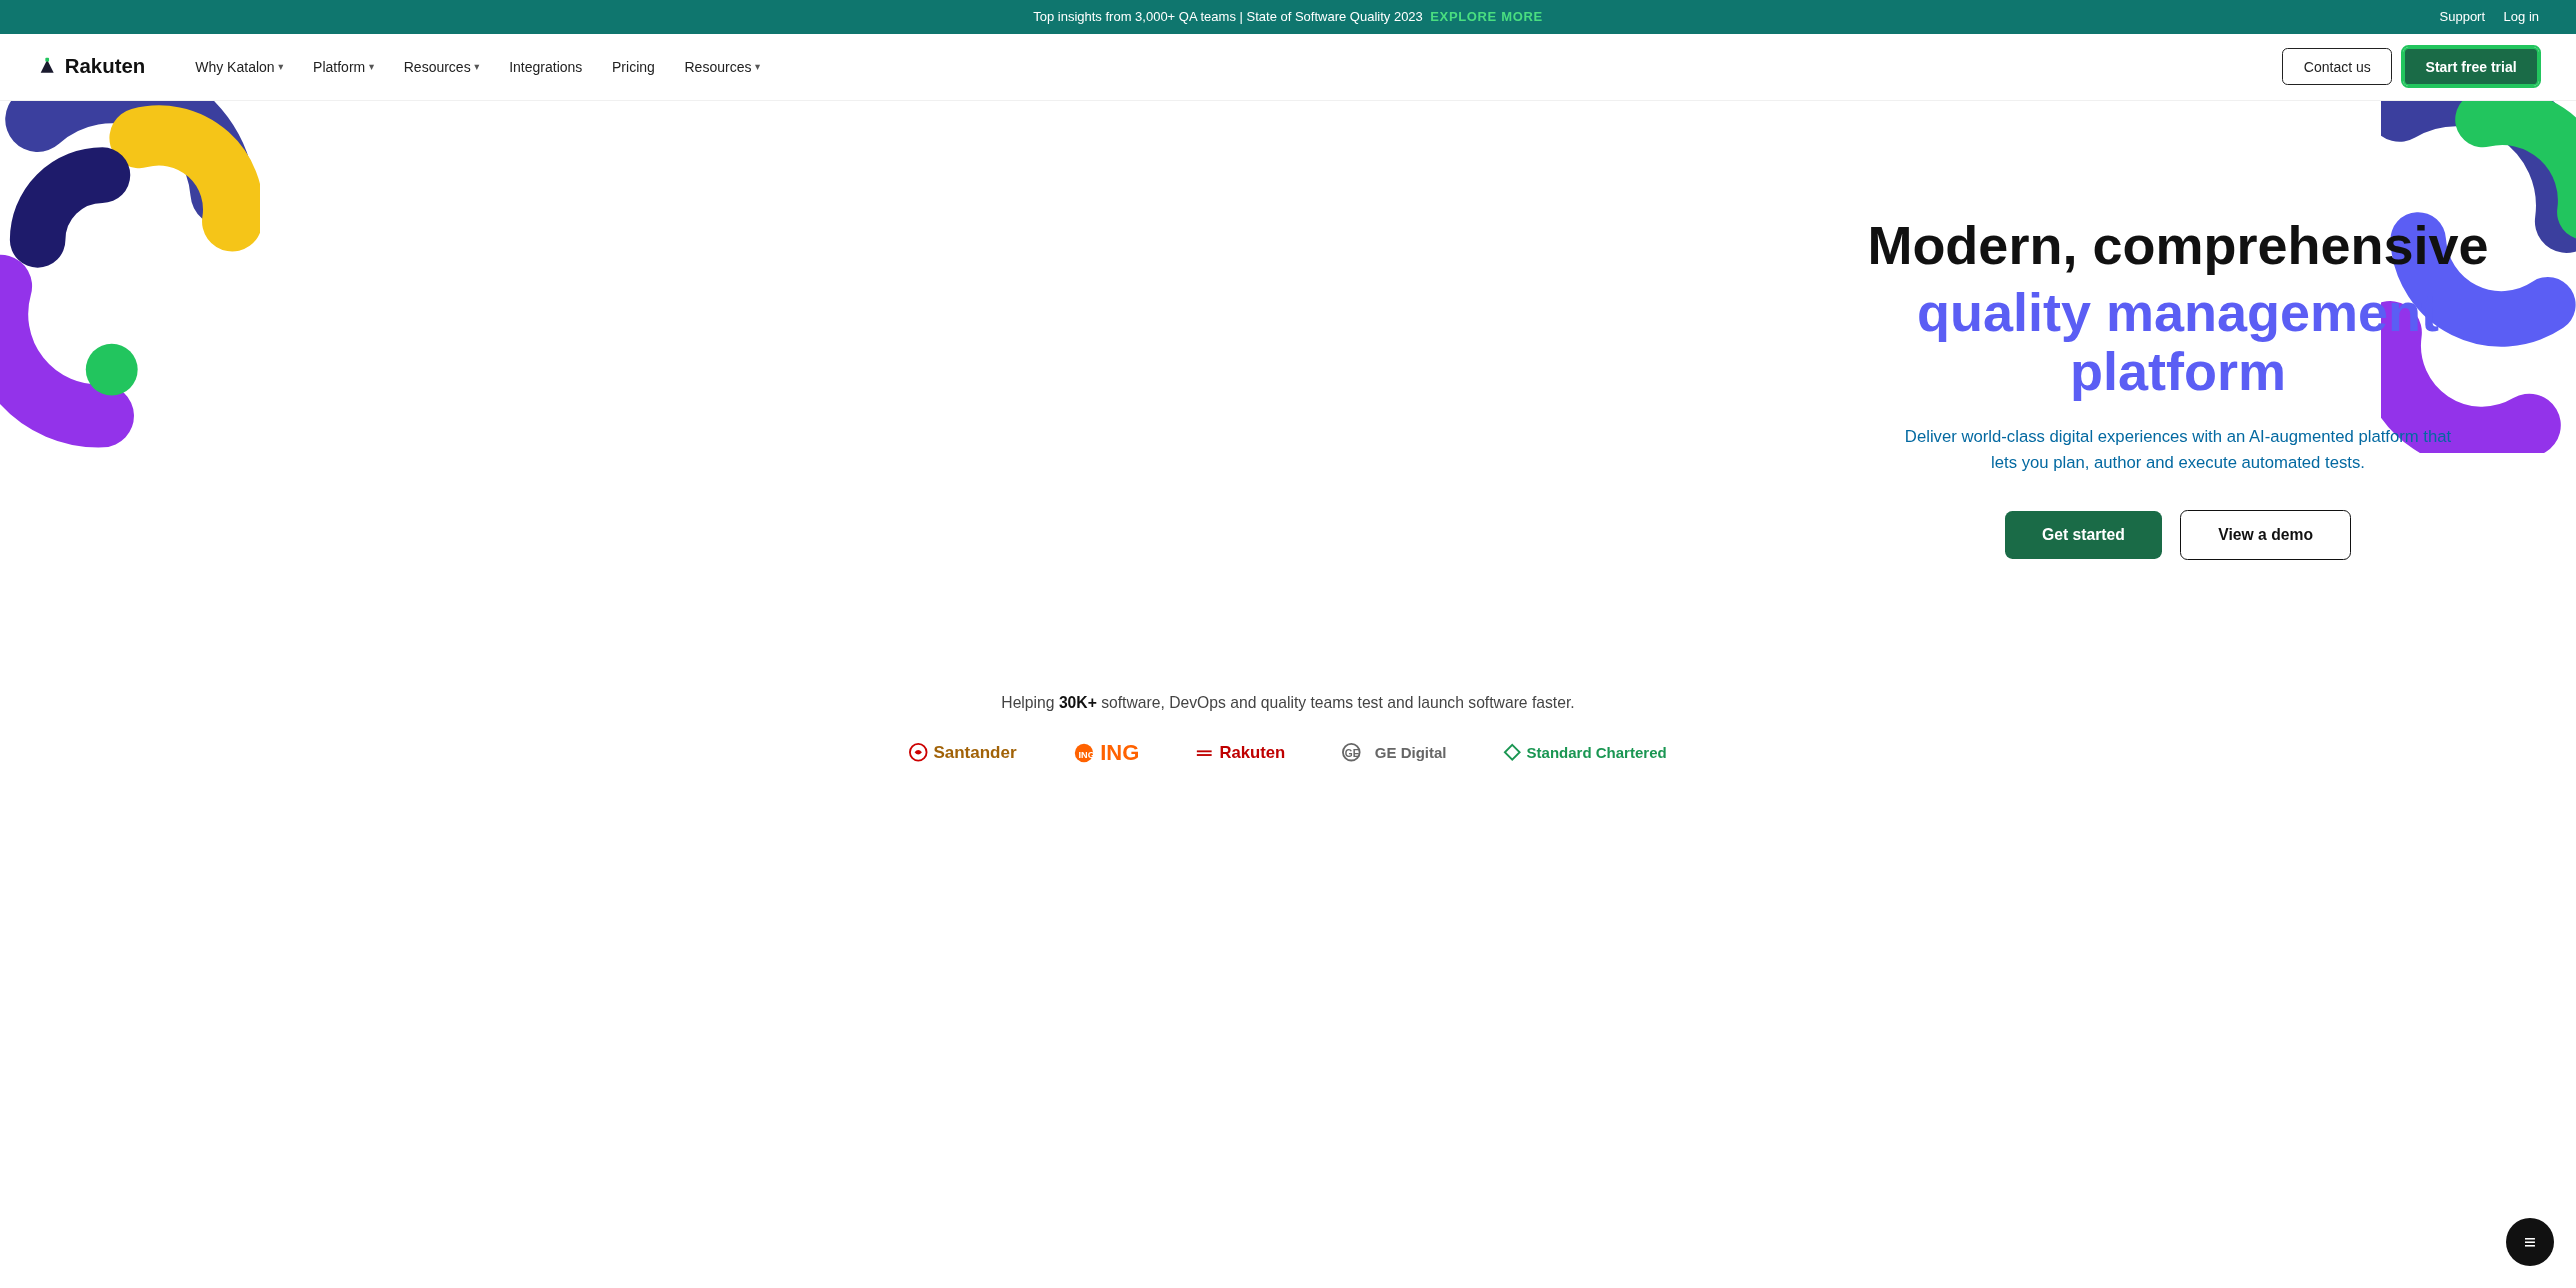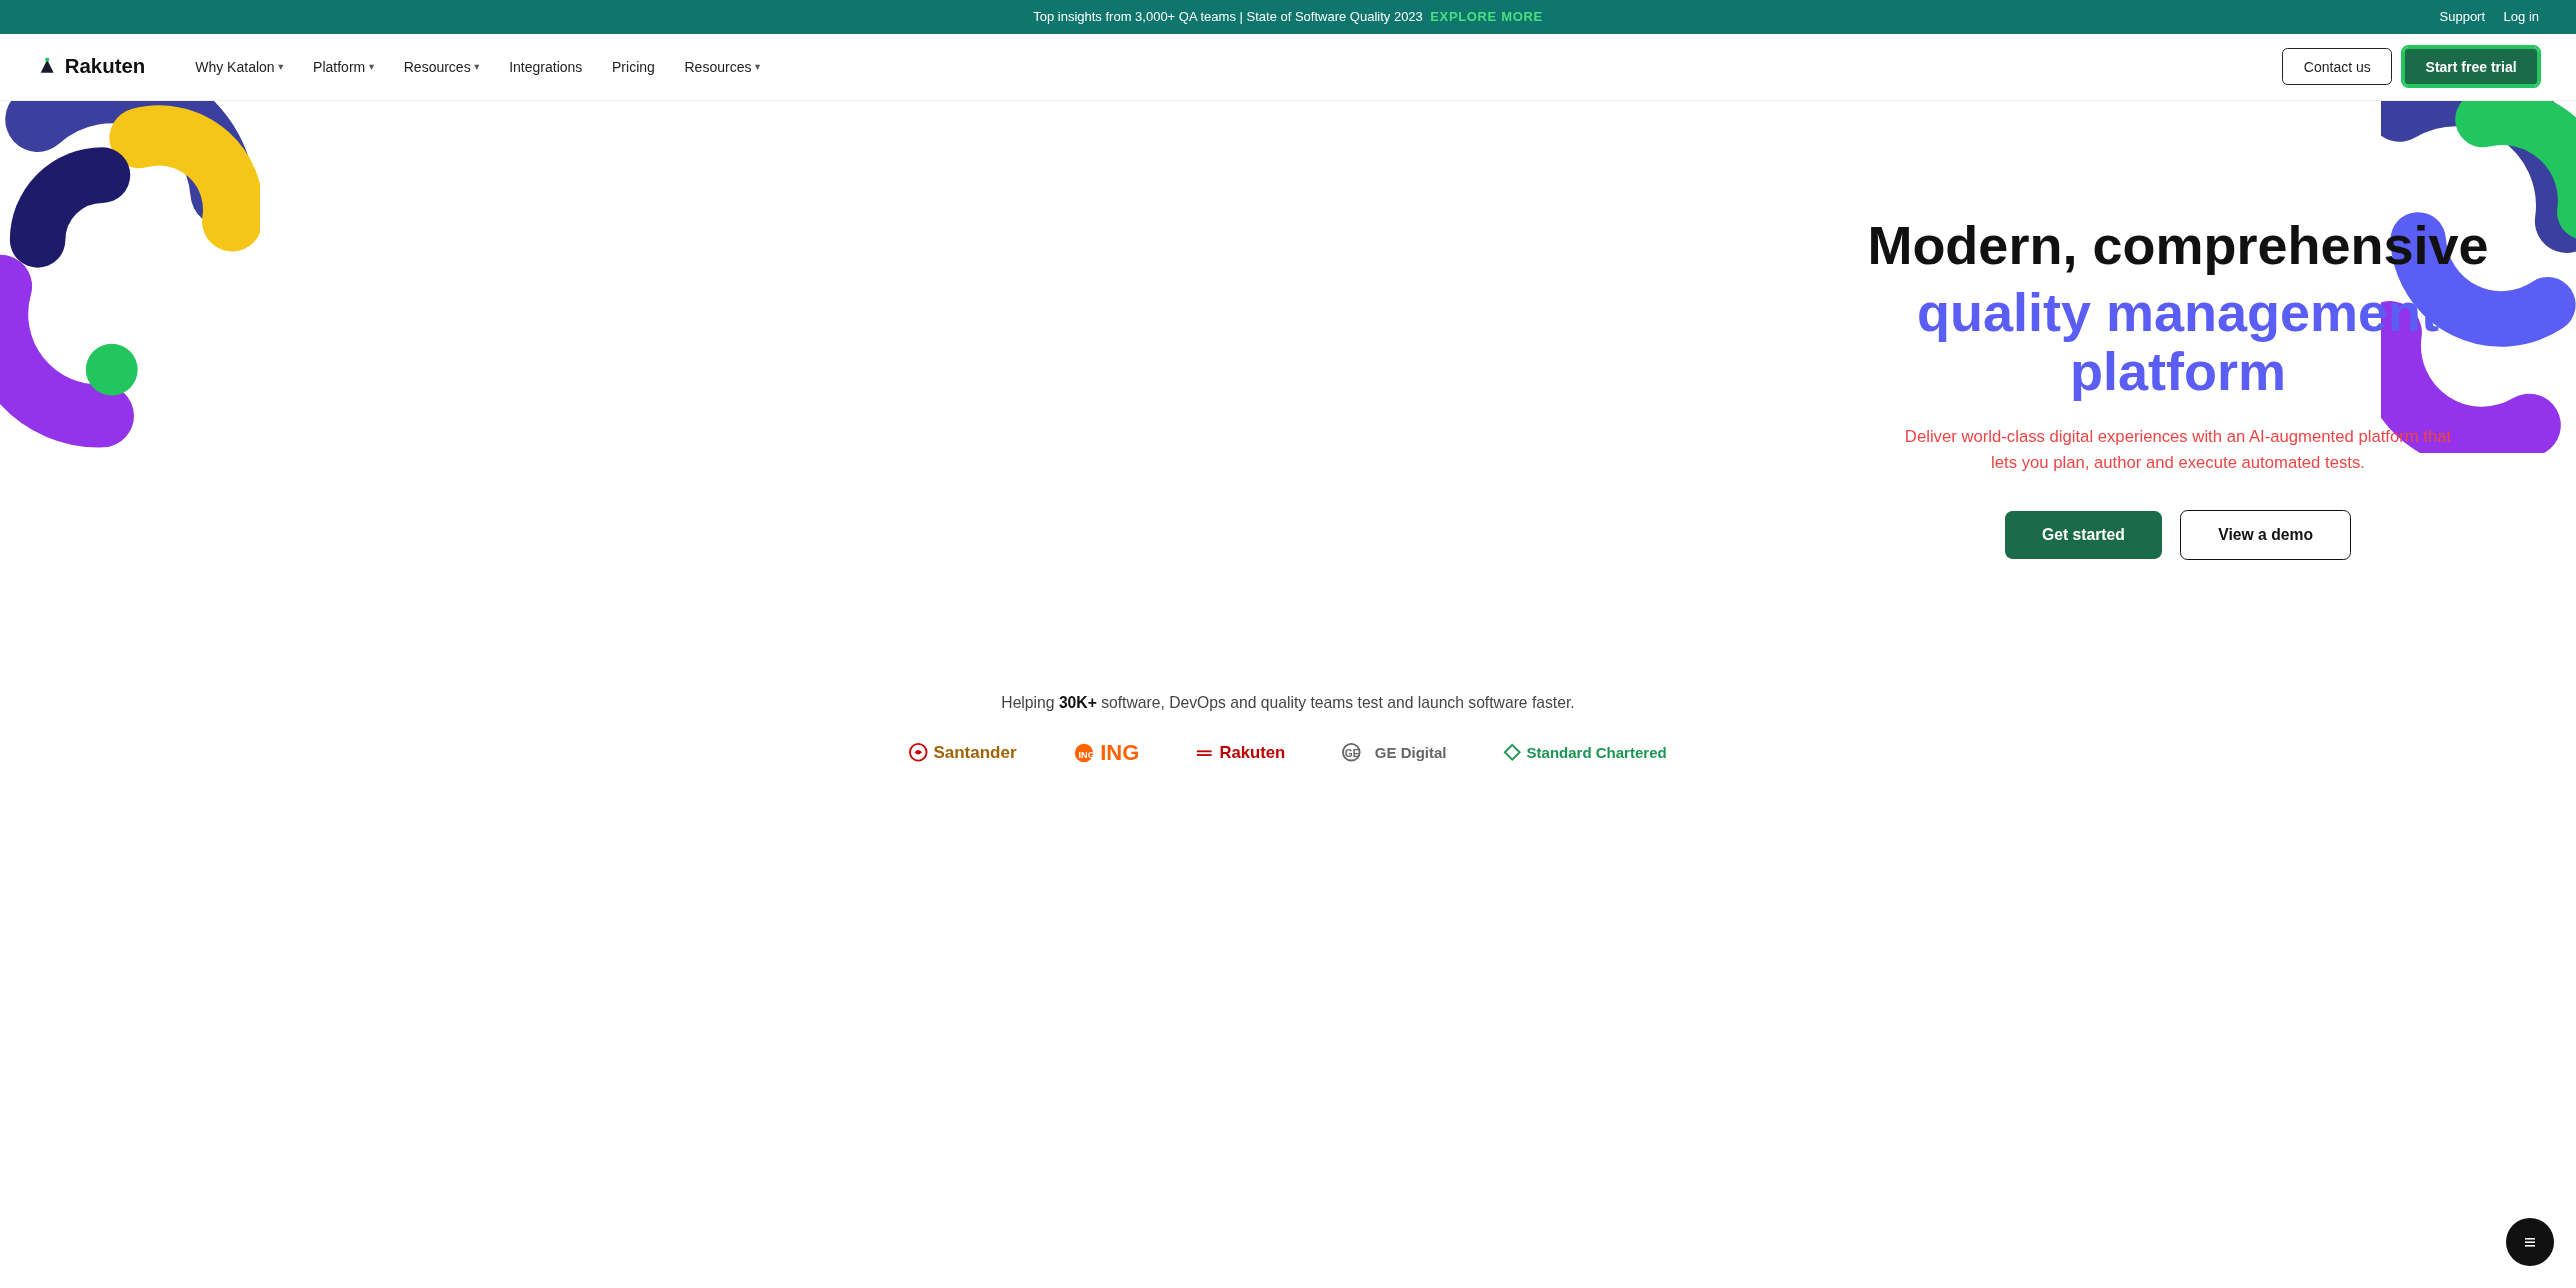--- a/index.html
+++ b/index.html
@@ -155,21 +155,21 @@
     }
     .hero-title-blue {
       font-size: 54px;
       font-weight: 800;
       color: #5b5ef4;
       line-height: 1.1;
       margin-bottom: 22px;
     }
     .hero-subtitle {
       font-size: 16.7px;
-      color: #ef4444;
+      color: #0369a1;
       line-height: 1.6;
       max-width: 556px;
       margin: 0 auto 33px;
     }
     .hero-buttons {
       display: flex;
       gap: 18.5px;
       justify-content: center;
       align-items: center;
     }

